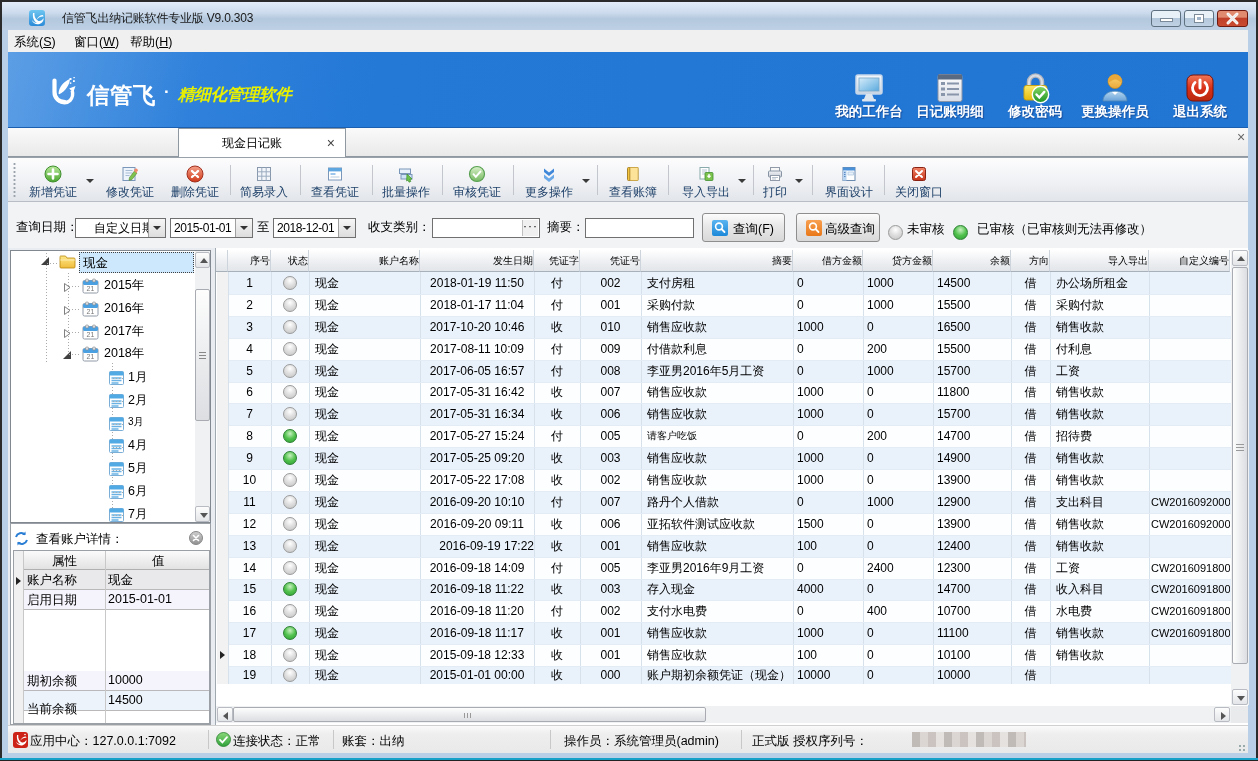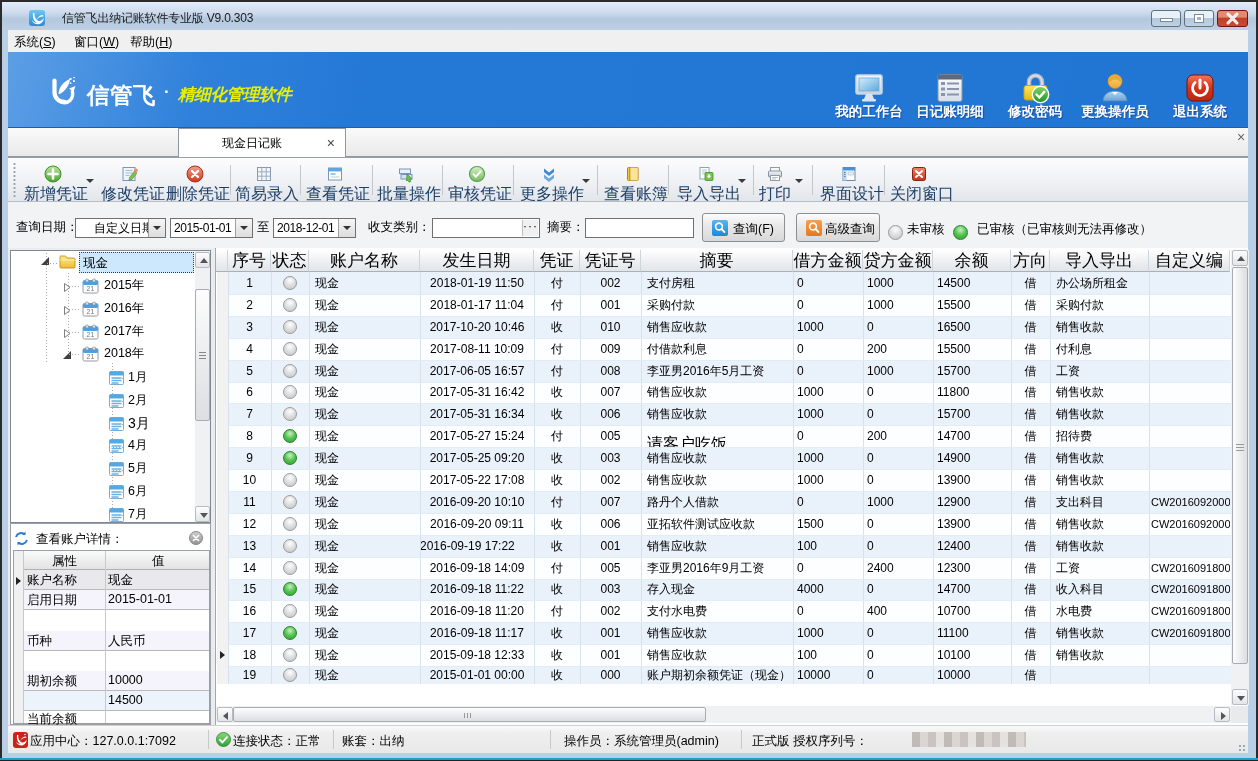--- a/index.html
+++ b/index.html
@@ -29,21 +29,21 @@
 .blabel{top:51px;height:16px;color:#fff;font-size:13.5px;font-weight:bold;text-align:center;text-shadow:1px 1px 1px rgba(0,0,50,.35);white-space:nowrap}
 
 #tabrow{left:8px;top:128px;width:1240px;height:29px;background:linear-gradient(#fafafa,#e9e9e9);border-bottom:1px solid #8f98a0}
 #tab1{position:absolute;left:7px;top:4px;width:163px;height:25px;background:linear-gradient(#f8f8f8,#dcdcdc);border:1px solid #9aa0a6;border-bottom:none;text-align:center;line-height:24px}
 #tab2{position:absolute;left:170px;top:0;width:168px;height:29px;background:#fff;border:1px solid #8f98a0;border-bottom:none;line-height:28px}
 #tab2 .t{margin-left:43px}
 #tab2 .x{position:absolute;right:10px;top:0;color:#444;font-size:14px}
 #tabrow-x{left:1237px;top:131px;width:12px;height:12px;color:#666;font-size:14px;line-height:12px}
 
 #toolbar{left:8px;top:157px;width:1240px;height:45px;background:linear-gradient(#fdfdfe,#eef0f3 60%,#e2e5ea);border-top:1px solid #98a0aa;border-bottom:1px solid #b8bdc6}
-.tbtn{position:absolute;top:5px;text-align:right;color:#1d3f68;font-size:16px;white-space:nowrap}
+.tbtn{position:absolute;top:5px;text-align:center;color:#1d3f68;font-size:12px;white-space:nowrap}
 .tbtn .ic{display:block;margin:2px auto 1px;width:18px;height:18px}
 .tsep{position:absolute;top:7px;width:1px;height:30px;background:#c3c7cd}
 .tarrow{position:absolute;top:21px;width:0;height:0;border-left:4px solid transparent;border-right:4px solid transparent;border-top:4px solid #3a3a3a}
 #tgrip{position:absolute;left:5px;top:4px;width:3px;height:36px;background-image:radial-gradient(circle,#9aa2ac 1px,transparent 1.2px);background-size:3px 4px}
 
 #queryrow{left:8px;top:202px;width:1240px;height:46px;background:#f2f3f5}
 .qlabel{position:absolute;top:17px;font-size:12.5px;white-space:nowrap}
 .qbox{position:absolute;top:16px;height:20px;border:1px solid #707070;background:#fff;font-size:12px;line-height:18px;white-space:nowrap}
 .qcombo .arr{position:absolute;right:0;top:0;width:17px;height:18px;background:linear-gradient(#f6f6f6,#ddd);border-left:1px solid #a0a0a0}
 .qcombo .arr:after{content:"";position:absolute;left:4px;top:7px;border-left:4px solid transparent;border-right:4px solid transparent;border-top:4px solid #333}
@@ -55,21 +55,21 @@
 #treepanel{left:10px;top:250px;width:201px;height:273px;background:#fff;border:1px solid #82888f}
 #detailpanel{left:10px;top:523px;width:201px;height:202px;background:#fff;border:1px solid #9aa0a6}
 #grid{left:215px;top:248px;width:1033px;height:477px;background:#fff;border-left:1px solid #a0a8b0}
 
 .sb{background:#f0f1f2}
 .sbtn{position:absolute;background:linear-gradient(#fdfdfd,#e3e5e8);border:1px solid #b8bcc2;border-radius:2px}
 .sthumb{position:absolute;background:linear-gradient(90deg,#fdfdfd,#e8eaec 60%,#dcdee2);border:1px solid #a8acb2;border-radius:2px}
 .sthumb.h{background:linear-gradient(#fdfdfd,#e8eaec 60%,#dcdee2)}
 .sarr{position:absolute;width:0;height:0}
 
-.ghead{position:absolute;top:2px;height:22px;background:linear-gradient(#ffffff,#eceef1 60%,#e2e5e9);border-bottom:1px solid #a8b0ba;font-size:17px;text-align:center;line-height:21px;border-right:1px solid #cdd4dc}
+.ghead{position:absolute;top:2px;height:22px;background:linear-gradient(#ffffff,#eceef1 60%,#e2e5e9);border-bottom:1px solid #a8b0ba;font-size:10px;text-align:right;line-height:21px;border-right:1px solid #cdd4dc}
 .gcell{position:absolute;font-size:12px;height:22px;line-height:22px;white-space:nowrap;overflow:hidden}
 .grow-a{background:#e9f1fa}
 .grow-b{background:#fdfeff}
 .gvline{position:absolute;width:1px;background:#d7e1eb}
 .ghline{position:absolute;height:1px;background:#e3ebf4}
 .gcirc{position:absolute;width:14px;height:14px;border-radius:50%}
 .circ-gray{background:radial-gradient(circle at 50% 30%,#ffffff,#e0e0e0 45%,#c2c2c2);border:1px solid #9a9a9a}
 .circ-green{background:radial-gradient(circle at 50% 30%,#c8f0c0,#52c24e 50%,#2e9e34);border:1px solid #2c8032}
 
 #statusbar{left:8px;top:725px;width:1240px;height:28px;background:linear-gradient(#fafafa,#eeeeee 30%,#e9e9e9);border-top:1px solid #d0d0d0;font-size:12.5px}
@@ -445,21 +445,21 @@
         <rect x="1.5" y="1.5" width="14" height="13" rx="1" fill="#fff" stroke="#7aaed6"></rect>
         <rect x="1.5" y="1.5" width="14" height="4" rx="1" fill="#52aae4"></rect>
         <path d="M3.5 8h10M3.5 10.5h10M3.5 13h7" stroke="#6ab2e4" stroke-width="1.6"></path>
       </svg></div>
 <div class="abs" style="left:117px;top:141px;font-size:12.5px">2月</div>
 <div class="abs" style="left:97px;top:165px;width:17px;height:16px"><svg width="17" height="16" viewBox="0 0 17 16">
         <rect x="1.5" y="1.5" width="14" height="13" rx="1" fill="#fff" stroke="#7aaed6"></rect>
         <rect x="1.5" y="1.5" width="14" height="4" rx="1" fill="#52aae4"></rect>
         <path d="M3.5 8h10M3.5 10.5h10M3.5 13h7" stroke="#6ab2e4" stroke-width="1.6"></path>
       </svg></div>
-<div class="abs" style="left:117px;top:164px;font-size:14px">3月</div>
+<div class="abs" style="left:117px;top:164px;font-size:10px">3月</div>
 <div class="abs" style="left:97px;top:187px;width:17px;height:16px"><svg width="17" height="16" viewBox="0 0 17 16">
         <rect x="1.5" y="1.5" width="14" height="13" rx="1" fill="#fff" stroke="#7aaed6"></rect>
         <rect x="1.5" y="1.5" width="14" height="4" rx="1" fill="#52aae4"></rect>
         <path d="M3.5 8h10M3.5 10.5h10M3.5 13h7" stroke="#6ab2e4" stroke-width="1.6"></path>
       </svg></div>
 <div class="abs" style="left:117px;top:186px;font-size:12.5px">4月</div>
 <div class="abs" style="left:97px;top:210px;width:17px;height:16px"><svg width="17" height="16" viewBox="0 0 17 16">
         <rect x="1.5" y="1.5" width="14" height="13" rx="1" fill="#fff" stroke="#7aaed6"></rect>
         <rect x="1.5" y="1.5" width="14" height="4" rx="1" fill="#52aae4"></rect>
         <path d="M3.5 8h10M3.5 10.5h10M3.5 13h7" stroke="#6ab2e4" stroke-width="1.6"></path>
@@ -524,30 +524,26 @@
         <span class="abs" style="left:138px;top:2px;font-size:12.5px">值</span>
       </div>
 <div class="abs" style="left:0;top:19px;width:195px;height:20px;background:#e9e9ec;border-bottom:1px solid #b9b9b9">
         <span class="abs" style="left:13px;top:2px;font-size:12.5px">账户名称</span>
         <span class="abs" style="left:94px;top:2px;font-size:12.5px">现金</span>
       </div>
 <div class="abs" style="left:0;top:39px;width:195px;height:20px;background:#f5f3fb;border-bottom:1px solid #b9b9b9">
         <span class="abs" style="left:13px;top:2px;font-size:12.5px">启用日期</span>
         <span class="abs" style="left:94px;top:2px;font-size:12.5px">2015-01-01</span>
       </div>
-<div class="abs" style="left:0;top:80px;width:195px;height:20px;background:#f5f3fb;border-bottom:1px solid #b9b9b9">
-        <span class="abs" style="left:13px;top:2px;font-size:12.5px">币种</span>
-        <span class="abs" style="left:94px;top:2px;font-size:12.5px">人民币</span>
-      </div>
 <div class="abs" style="left:0;top:120px;width:195px;height:20px;background:#f5f3fb;border-bottom:1px solid #b9b9b9">
         <span class="abs" style="left:13px;top:2px;font-size:12.5px">期初余额</span>
         <span class="abs" style="left:94px;top:2px;font-size:12.5px">10000</span>
       </div>
 <div class="abs" style="left:0;top:140px;width:195px;height:20px;background:#edf3fb;border-bottom:1px solid #b9b9b9">
-        <span class="abs" style="left:13px;top:20px;font-size:12.5px">当前余额</span>
+        <span class="abs" style="left:13px;top:10px;font-size:12.5px">当前余额</span>
         <span class="abs" style="left:94px;top:2px;font-size:12.5px">14500</span>
       </div>
 <div class="abs" style="left:0;top:0;width:10px;height:172px;background:#f0f0f0;border-right:1px solid #c8c8c8"></div>
 <div class="abs" style="left:2px;top:26px;width:0;height:0;border-top:4px solid transparent;border-bottom:4px solid transparent;border-left:5px solid #222"></div>
 <div class="abs" style="left:91px;top:0;width:1px;height:172px;background:#c8c8c8"></div>
 </div>
   </div>
 
 <div class="abs" id="grid">
     <div class="ghead" style="left:0px;width:12px"></div>
@@ -655,21 +651,21 @@
 <div class="gcell" style="left:721px;top:155px;width:74px;line-height:22px;font-size:12px">15700</div>
 <div class="gcell" style="left:795px;top:155px;width:39px;text-align:center;line-height:22px;font-size:12px">借</div>
 <div class="gcell" style="left:840px;top:155px;width:93px;line-height:22px;font-size:12px">销售收款</div>
 <div class="abs grow-b" style="left:1px;top:177px;width:1014px;height:22px"></div>
 <div class="gcell" style="left:12px;top:177px;width:43px;text-align:center;line-height:22px;font-size:12px">8</div>
 <div class="gcirc circ-green" style="left:67px;top:181px"></div>
 <div class="gcell" style="left:99px;top:177px;width:105px;line-height:22px;font-size:12px">现金</div>
 <div class="gcell" style="left:204px;top:177px;width:114px;text-align:center;line-height:22px;font-size:12px">2017-05-27 15:24</div>
 <div class="gcell" style="left:318px;top:177px;width:46px;text-align:center;line-height:22px;font-size:12px">付</div>
 <div class="gcell" style="left:364px;top:177px;width:61px;text-align:center;line-height:22px;font-size:12px">005</div>
-<div class="gcell" style="left:431px;top:185px;width:146px;line-height:22px;font-size:16px">请客户吃饭</div>
+<div class="gcell" style="left:431px;top:177px;width:146px;line-height:22px;font-size:10px">请客户吃饭</div>
 <div class="gcell" style="left:581px;top:177px;width:66px;line-height:22px;font-size:12px">0</div>
 <div class="gcell" style="left:651px;top:177px;width:66px;line-height:22px;font-size:12px">200</div>
 <div class="gcell" style="left:721px;top:177px;width:74px;line-height:22px;font-size:12px">14700</div>
 <div class="gcell" style="left:795px;top:177px;width:39px;text-align:center;line-height:22px;font-size:12px">借</div>
 <div class="gcell" style="left:840px;top:177px;width:93px;line-height:22px;font-size:12px">招待费</div>
 <div class="abs grow-a" style="left:1px;top:199px;width:1014px;height:22px"></div>
 <div class="gcell" style="left:12px;top:199px;width:43px;text-align:center;line-height:22px;font-size:12px">9</div>
 <div class="gcirc circ-green" style="left:67px;top:203px"></div>
 <div class="gcell" style="left:99px;top:199px;width:105px;line-height:22px;font-size:12px">现金</div>
 <div class="gcell" style="left:204px;top:199px;width:114px;text-align:center;line-height:22px;font-size:12px">2017-05-25 09:20</div>
@@ -719,21 +715,21 @@
 <div class="gcell" style="left:581px;top:265px;width:66px;line-height:22px;font-size:12px">1500</div>
 <div class="gcell" style="left:651px;top:265px;width:66px;line-height:22px;font-size:12px">0</div>
 <div class="gcell" style="left:721px;top:265px;width:74px;line-height:22px;font-size:12px">13900</div>
 <div class="gcell" style="left:795px;top:265px;width:39px;text-align:center;line-height:22px;font-size:12px">借</div>
 <div class="gcell" style="left:840px;top:265px;width:93px;line-height:22px;font-size:12px">销售收款</div>
 <div class="gcell" style="left:935px;top:265px;width:79px;line-height:22px;font-size:11px">CW20160920000</div>
 <div class="abs grow-a" style="left:1px;top:287px;width:1014px;height:22px"></div>
 <div class="gcell" style="left:12px;top:287px;width:43px;text-align:center;line-height:22px;font-size:12px">13</div>
 <div class="gcirc circ-gray" style="left:67px;top:291px"></div>
 <div class="gcell" style="left:99px;top:287px;width:105px;line-height:22px;font-size:12px">现金</div>
-<div class="gcell" style="left:204px;top:287px;width:114px;text-align:left;line-height:22px;font-size:12px">2016-09-19 17:22</div>
+<div class="gcell" style="left:204px;top:287px;width:114px;text-align:right;line-height:22px;font-size:12px">2016-09-19 17:22</div>
 <div class="gcell" style="left:318px;top:287px;width:46px;text-align:center;line-height:22px;font-size:12px">收</div>
 <div class="gcell" style="left:364px;top:287px;width:61px;text-align:center;line-height:22px;font-size:12px">001</div>
 <div class="gcell" style="left:431px;top:287px;width:146px;line-height:22px;font-size:12px">销售应收款</div>
 <div class="gcell" style="left:581px;top:287px;width:66px;line-height:22px;font-size:12px">100</div>
 <div class="gcell" style="left:651px;top:287px;width:66px;line-height:22px;font-size:12px">0</div>
 <div class="gcell" style="left:721px;top:287px;width:74px;line-height:22px;font-size:12px">12400</div>
 <div class="gcell" style="left:795px;top:287px;width:39px;text-align:center;line-height:22px;font-size:12px">借</div>
 <div class="gcell" style="left:840px;top:287px;width:93px;line-height:22px;font-size:12px">销售收款</div>
 <div class="abs grow-b" style="left:1px;top:309px;width:1014px;height:22px"></div>
 <div class="gcell" style="left:12px;top:309px;width:43px;text-align:center;line-height:22px;font-size:12px">14</div>

